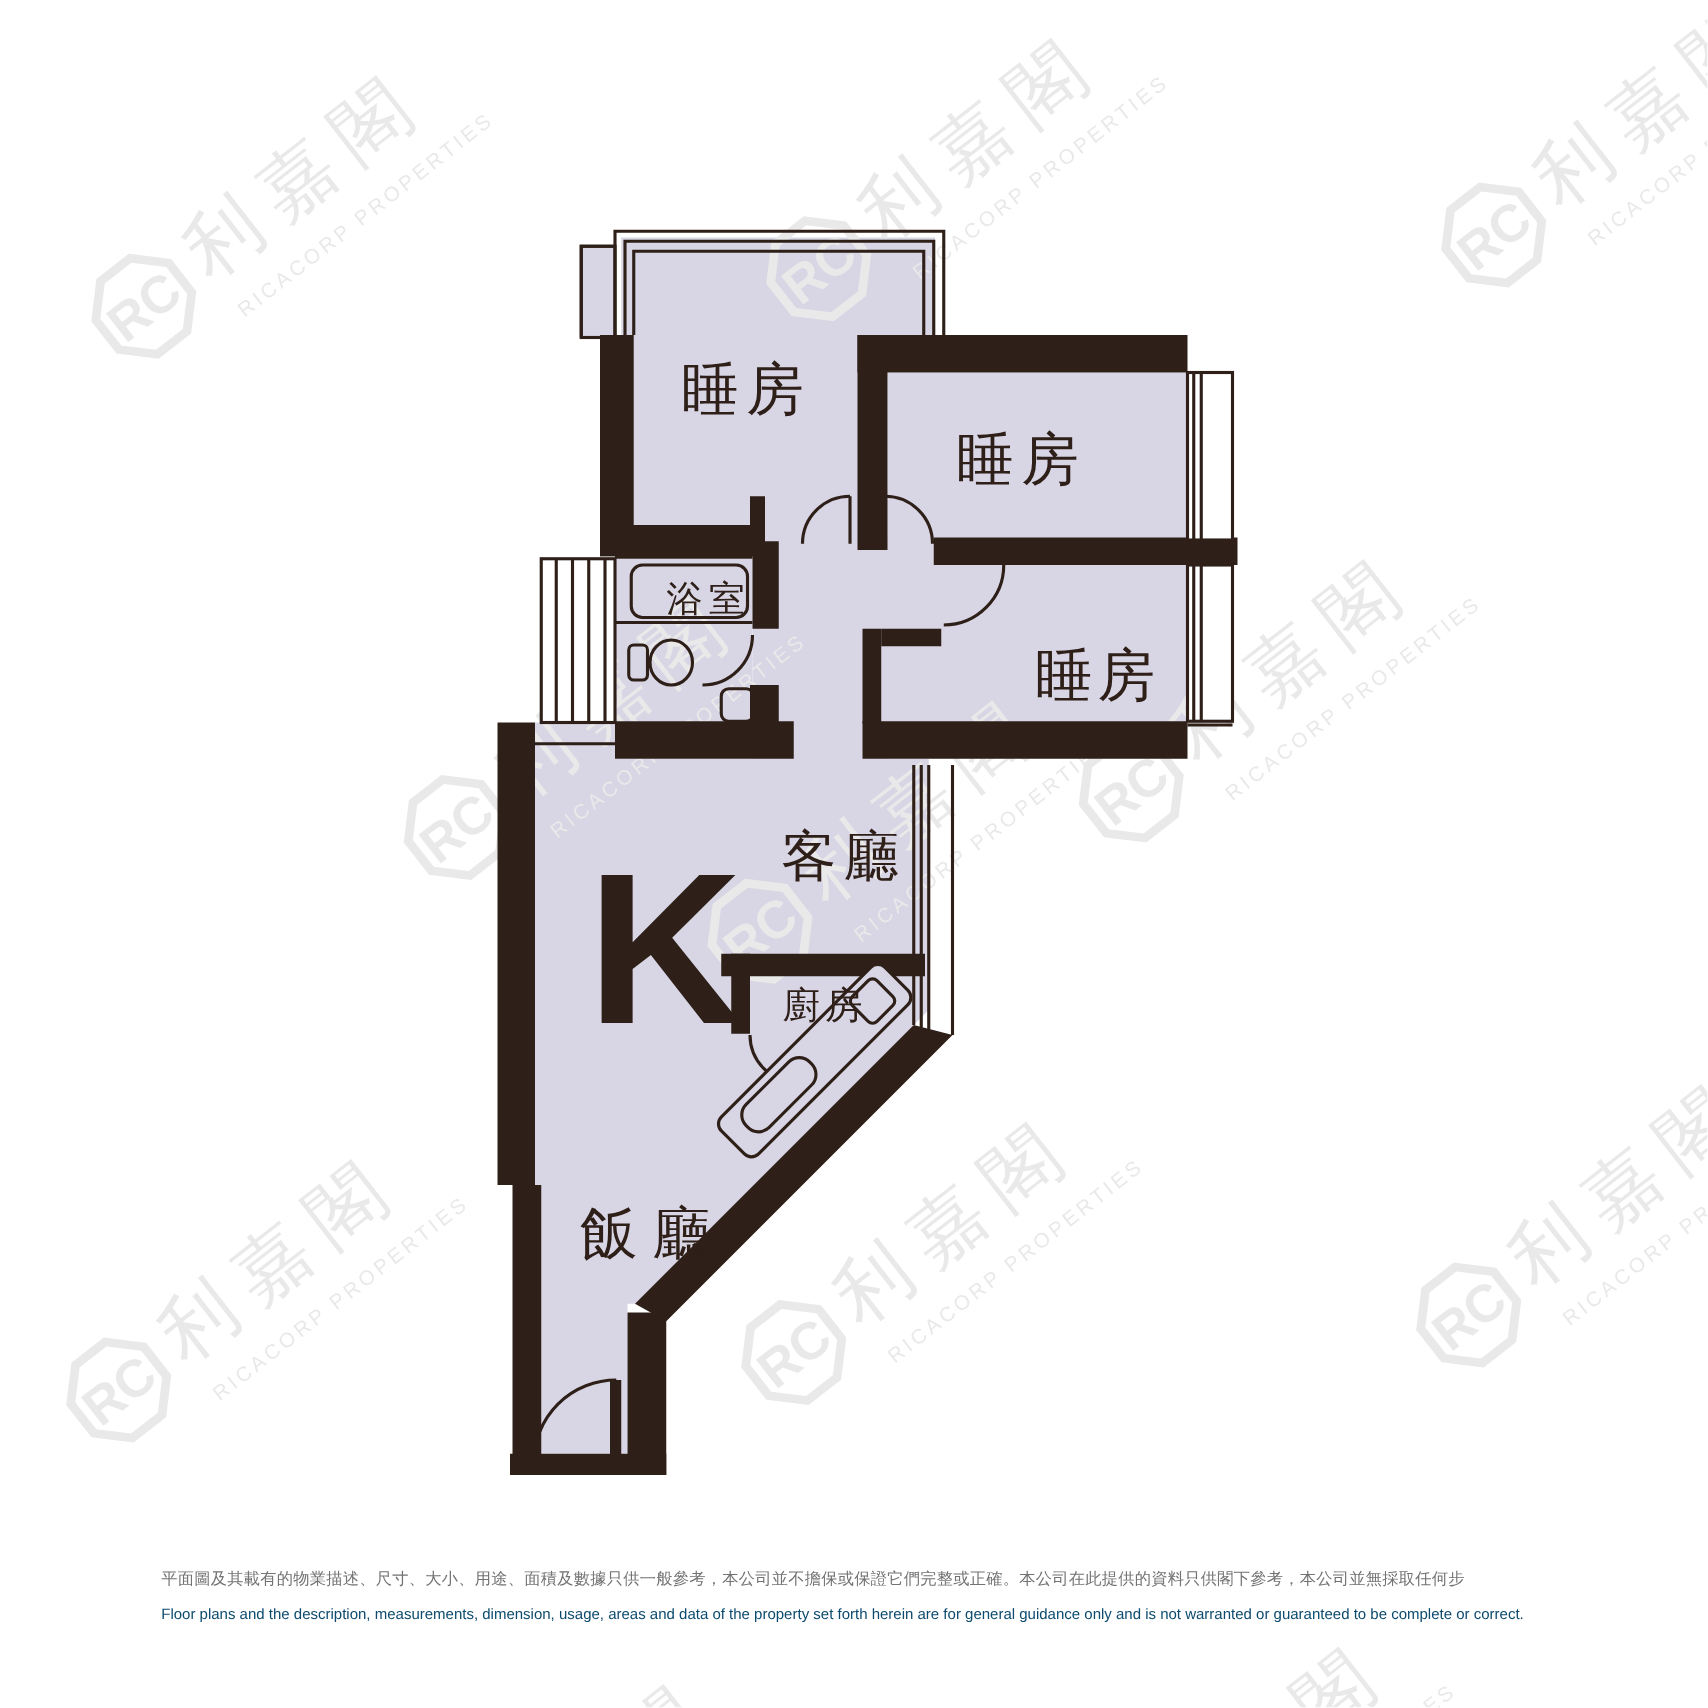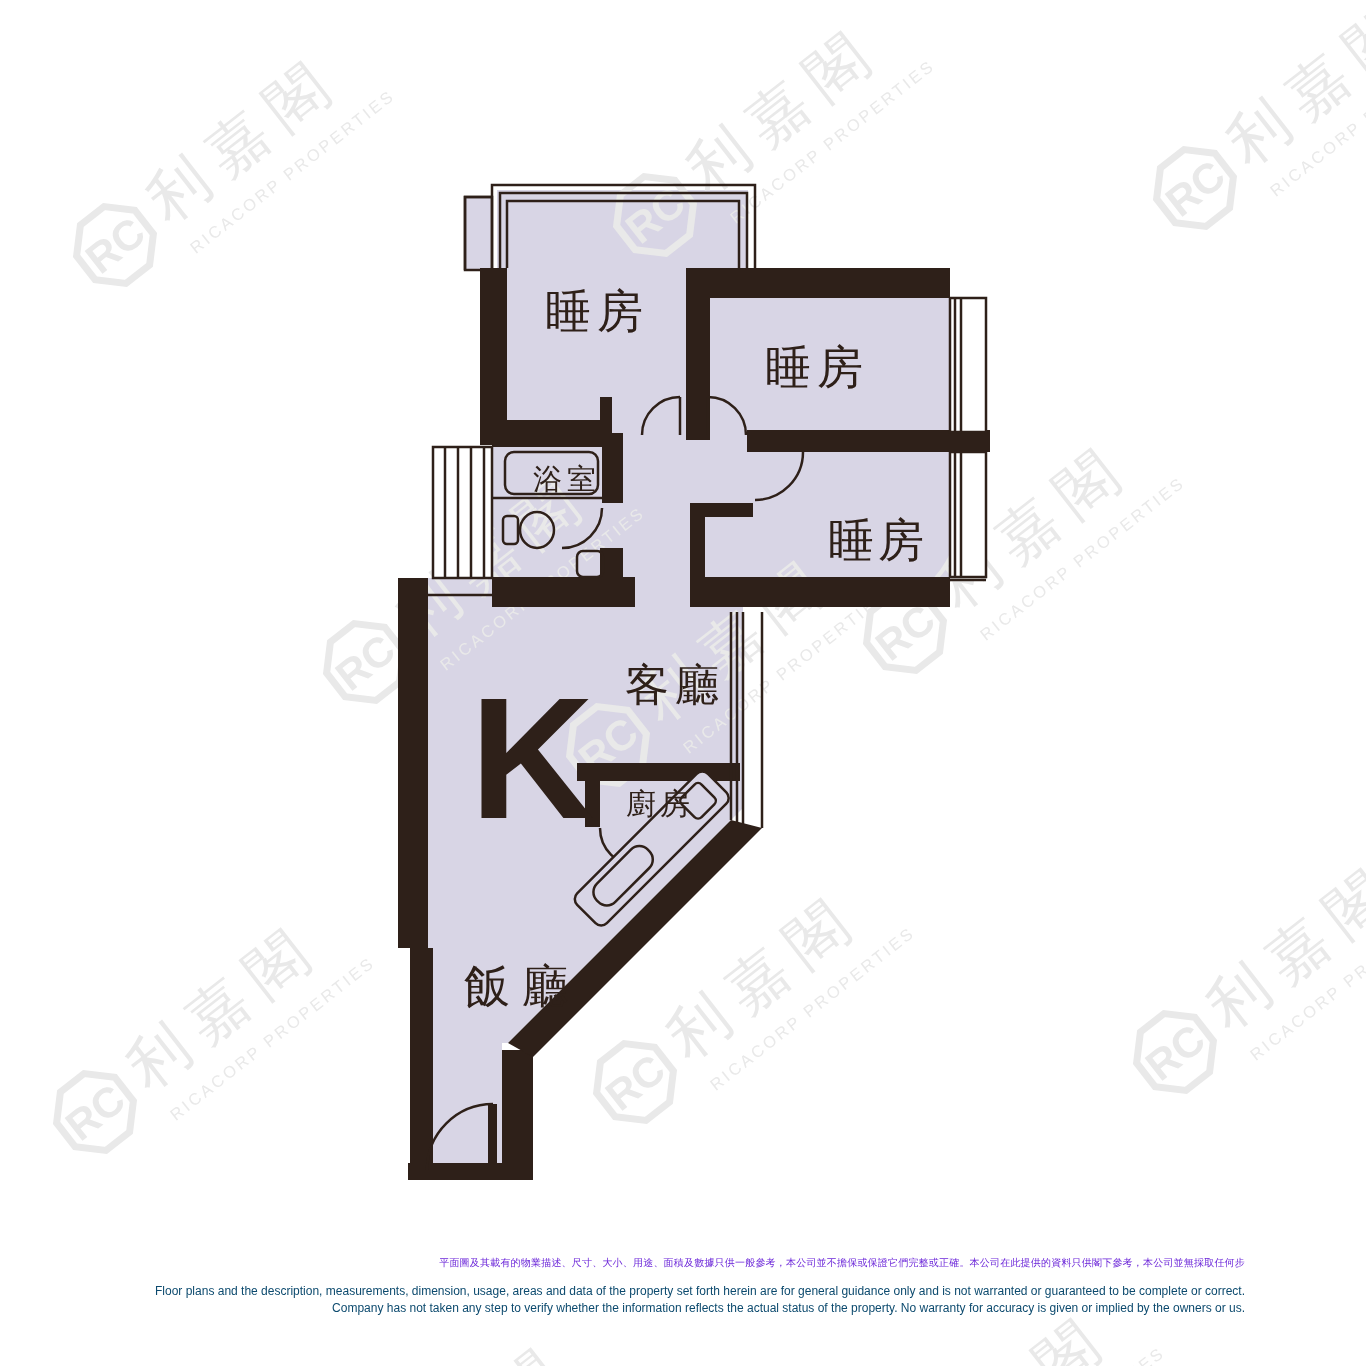--- a/index.html
+++ b/index.html
@@ -1,21 +1,21 @@
 <!DOCTYPE html>
 <html><head>
 <meta charset="utf-8">
 <style>
   html,body{margin:0;padding:0;background:#ffffff;}
   .stage{position:relative;width:1366px;height:1366px;background:#ffffff;overflow:hidden;
-         font-family:"Liberation Sans", sans-serif;text-align:right;}
+         font-family:"Liberation Sans", sans-serif;}
   .plan-svg{position:absolute;left:0;top:0;}
   .disclaimer{position:absolute;left:129px;top:1252px;width:1116px;}
   .disclaimer p{margin:0;white-space:nowrap;}
-  .disclaimer .zh{font-size:10px;line-height:22px;color:#6d28d9;letter-spacing:0.2px;}
+  .disclaimer .zh{font-size:13px;line-height:22px;color:#737373;letter-spacing:0.2px;}
   .disclaimer .en{font-size:12px;line-height:17.2px;color:#0c4a6e;}
   .disclaimer .en-block{margin-top:9px;}
   text.room-label{fill:#2e2019;font-family:"Liberation Sans", sans-serif;}
   text.wm-text{font-family:"Liberation Sans", sans-serif;}
 </style>
 </head>
 <body>
 
 <div class="stage">
 
@@ -144,17 +144,16 @@
       <text class="room-label" x="660" y="814" font-size="30" letter-spacing="4" text-anchor="middle">廚房</text>
       <text class="room-label" x="522" y="1002" font-size="46" letter-spacing="12" text-anchor="middle">飯廳</text>
       <text class="room-label" x="532" y="818" font-size="172" font-weight="bold" text-anchor="middle">K</text>
     </g>
   </svg>
 
   <div class="disclaimer">
     <p class="zh">平面圖及其載有的物業描述、尺寸、大小、用途、面積及數據只供一般參考，本公司並不擔保或保證它們完整或正確。本公司在此提供的資料只供閣下參考，本公司並無採取任何步</p>
     <div class="en-block">
       <p class="en">Floor plans and the description, measurements, dimension, usage, areas and data of the property set forth herein are for general guidance only and is not warranted or guaranteed to be complete or correct.</p>
-      <p class="en">Company has not taken any step to verify whether the information reflects the actual status of the property.  No warranty for accuracy is given or implied by the owners or us.</p>
     </div>
   </div>
 
 </div>
 
 </body></html>

